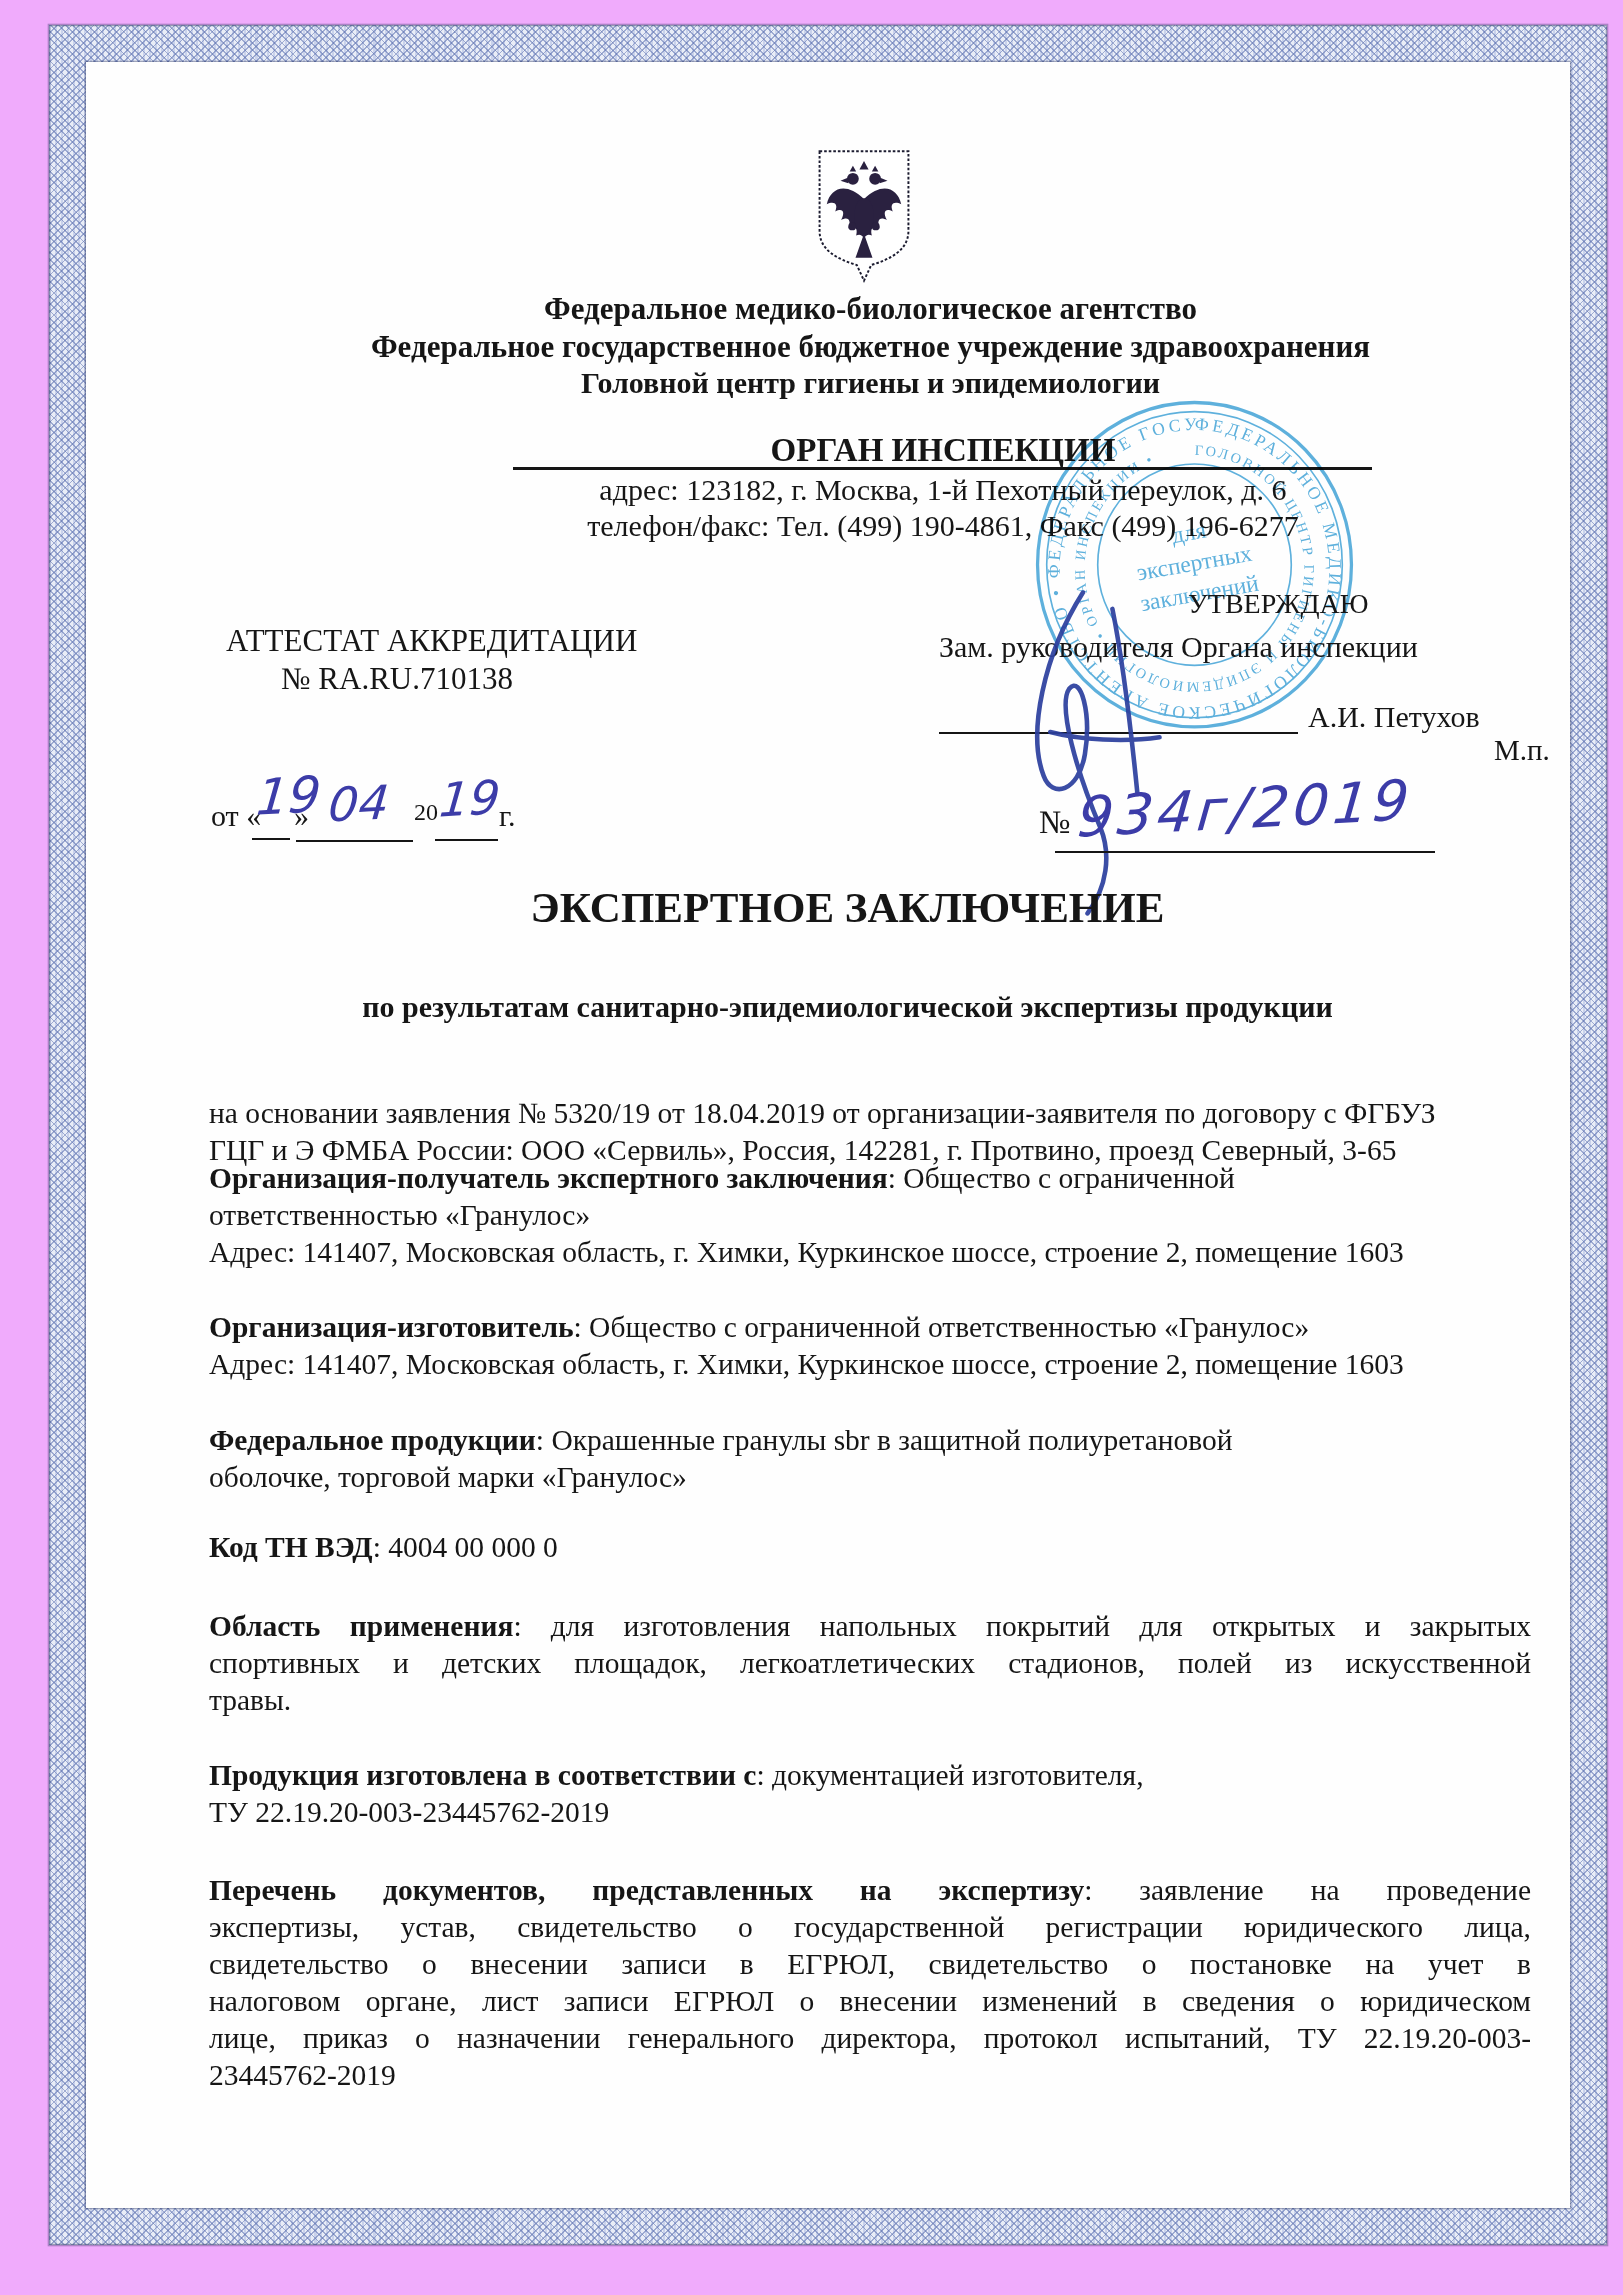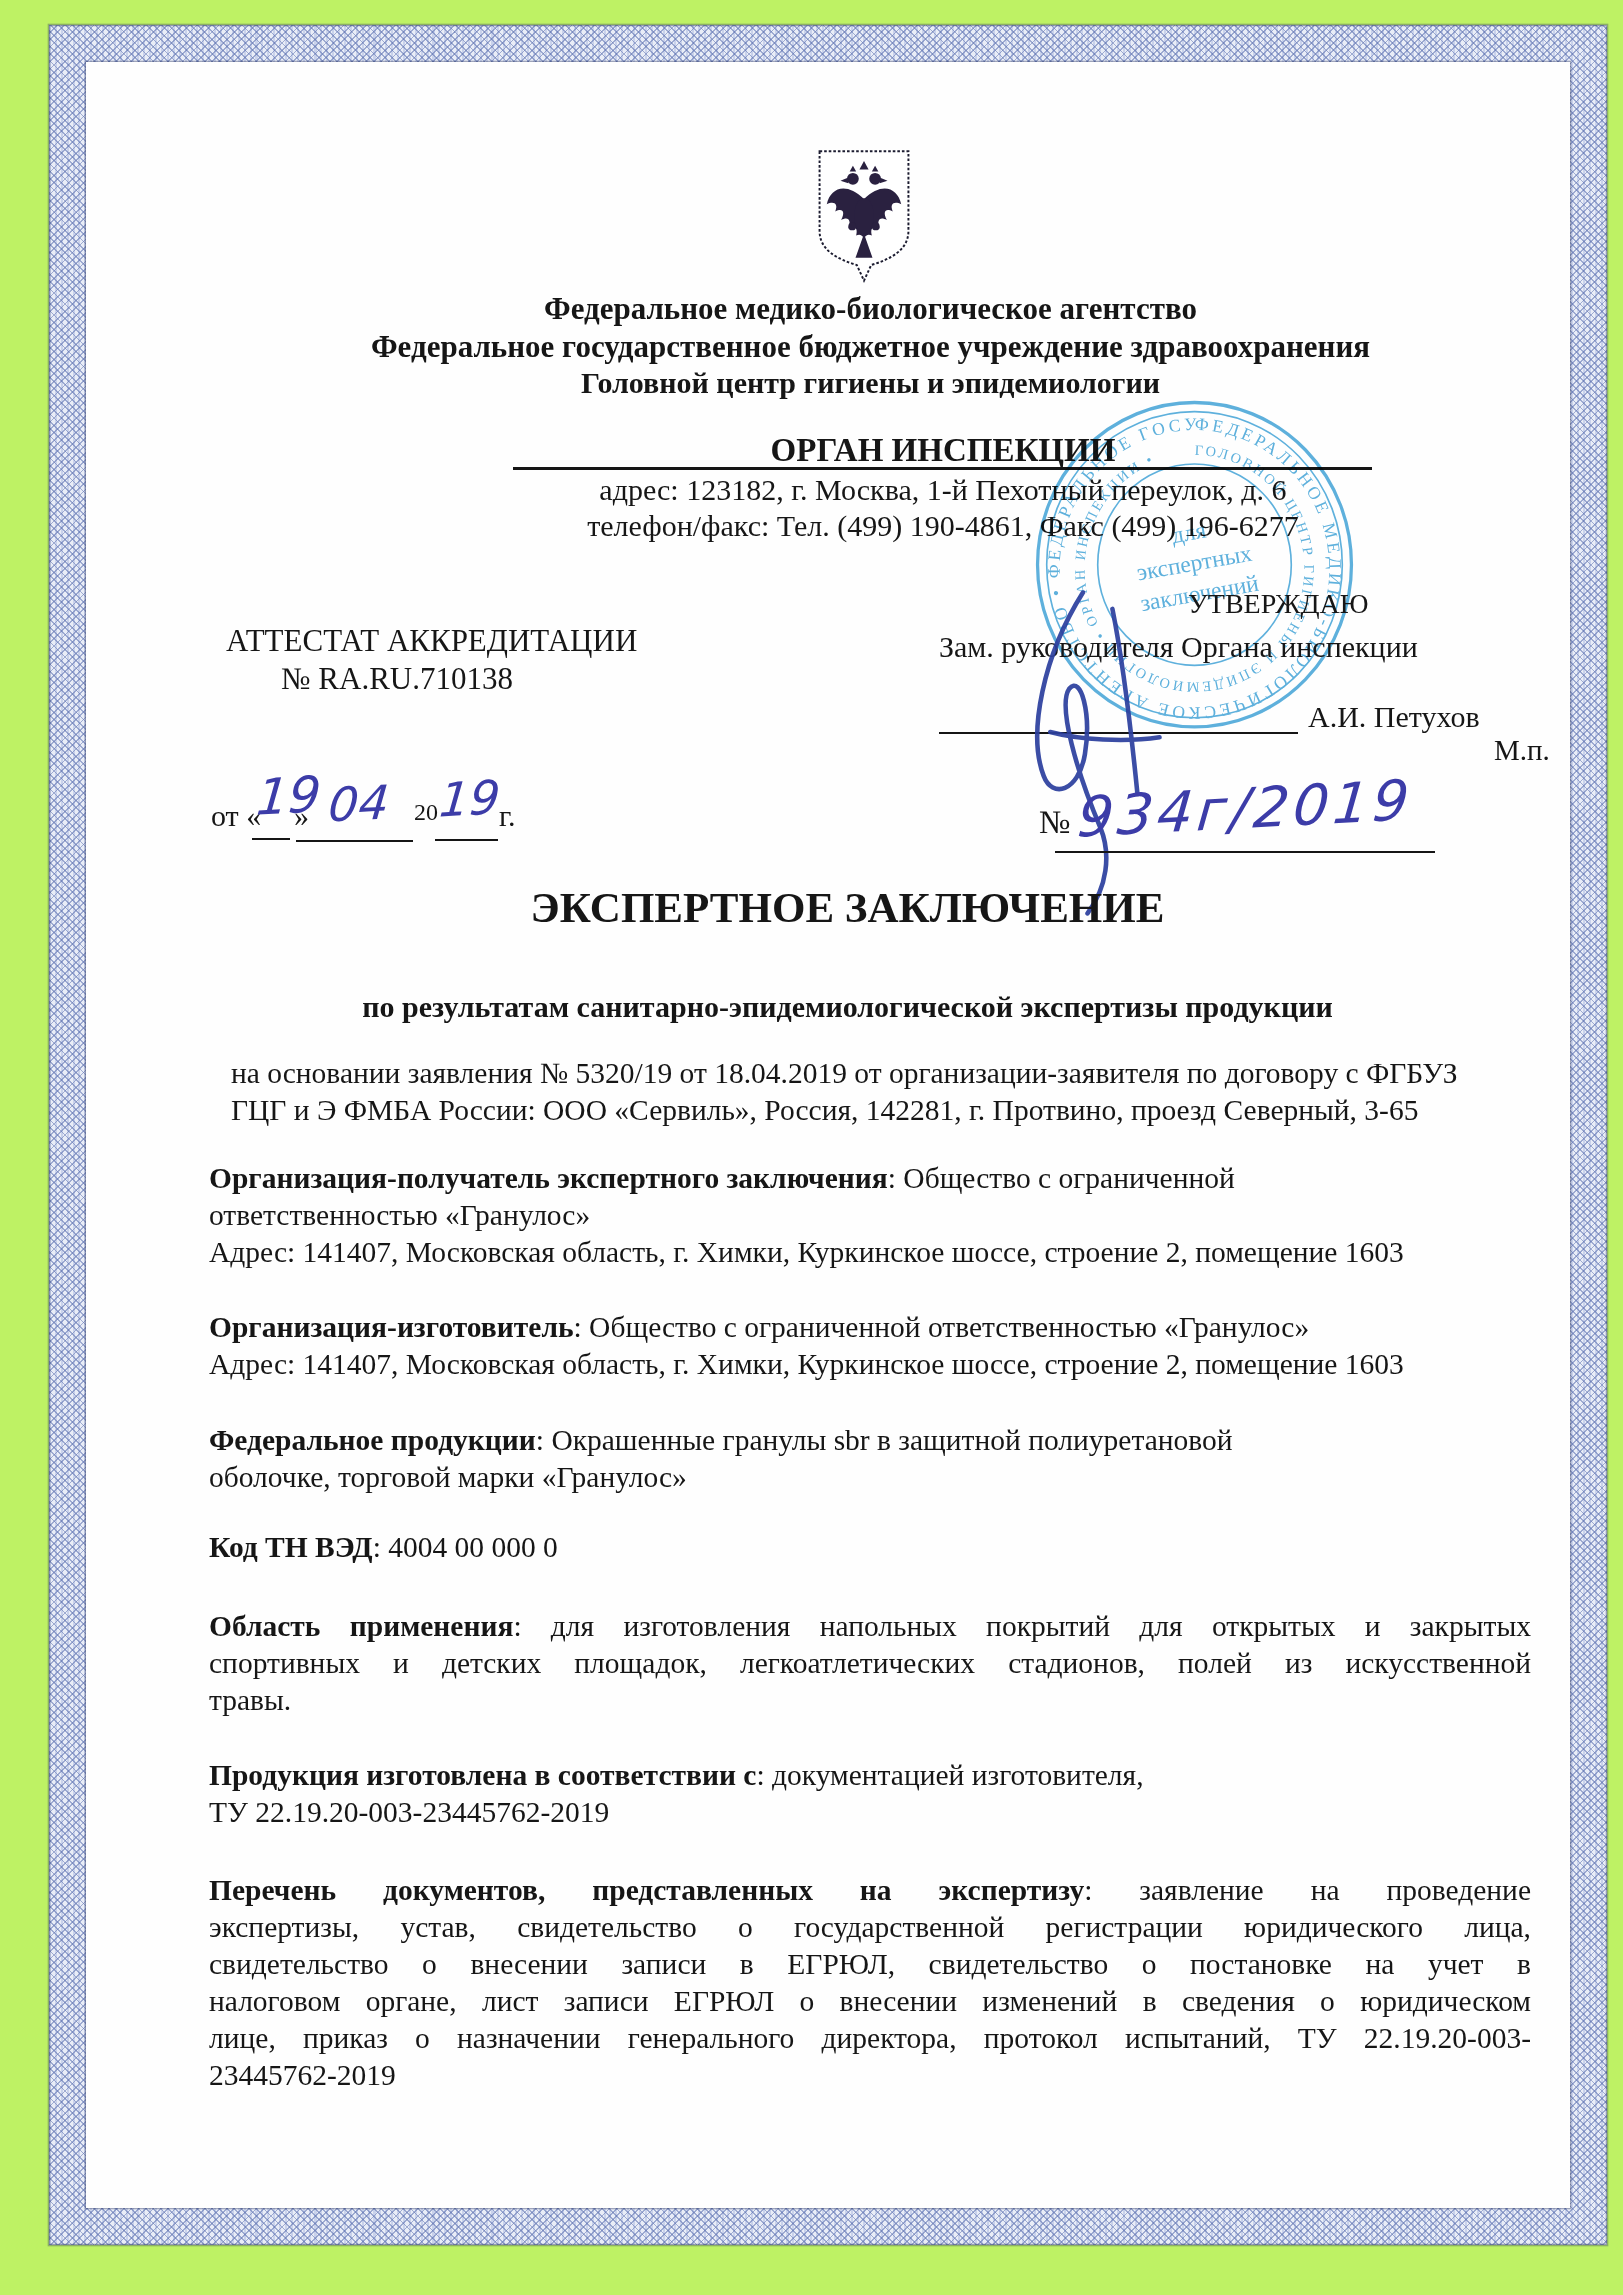--- a/index.html
+++ b/index.html
@@ -1,17 +1,17 @@
 <!DOCTYPE html>
 <html style="font-size:10.5px"><head>
 <meta charset="utf-8">
 <style>
   html,body { margin:0; padding:0; background:#ffffff; }
   #page {
-    position:relative; width:1623px; height:2295px; background:#bef264;
+    position:relative; width:1623px; height:2295px; background:#f0abfc;
     font-family:"Liberation Serif", serif; color:#161616; overflow:hidden;
   }
   
   #frame {
     position:absolute; left:49px; top:25px; width:1558px; height:2220px;
     background-color:#e9edf7;
     background-image:
       repeating-linear-gradient(45deg,  rgba(96,116,178,.55) 0 1.3px, transparent 1.3px 5.2px),
       repeating-linear-gradient(135deg, rgba(96,116,178,.55) 0 1.3px, transparent 1.3px 5.2px),
       repeating-linear-gradient(90deg,  rgba(140,158,212,.35) 0 2px, transparent 2px 5.9px);
@@ -132,21 +132,21 @@
   <div class="rule" style="left:296px; top:840px; width:117px;"></div>
   <div class="rule" style="left:435px; top:839px; width:63px;"></div>
 
   <div class="t" style="left:1039px; top:804px; font-size:33px;">№</div>
   <div class="hw" style="left:1079px; top:776px; font-size:56px; letter-spacing:3.9px;">934г/2019</div>
   <div class="rule" style="left:1055px; top:851px; width:380px;"></div>
 
   <div class="t c b" style="left:216px; top:883px; width:1263px; font-size:43px;">ЭКСПЕРТНОЕ ЗАКЛЮЧЕНИЕ</div>
   <div class="t c b" style="left:216px; top:990px; width:1263px; font-size:30px;">по результатам санитарно-эпидемиологической экспертизы продукции</div>
 
-  <div class="par" style="top:1055px;margin-left:22px;">
+  <div class="par" style="top:1095px;">
     <div class="bline">на основании заявления № 5320/19 от 18.04.2019 от организации-заявителя по договору с ФГБУЗ</div>
     <div class="bline">ГЦГ и Э ФМБА России: ООО «Сервиль», Россия, 142281, г. Протвино, проезд Северный, 3-65</div>
   </div>
 
   <div class="par" style="top:1160px;">
     <div class="bline"><b>Организация-получатель экспертного заключения</b><span>: Общество с ограниченной</span></div>
     <div class="bline">ответственностью «Гранулос»</div>
     <div class="bline">Адрес: 141407, Московская область, г. Химки, Куркинское шоссе, строение 2, помещение 1603</div>
   </div>
 

